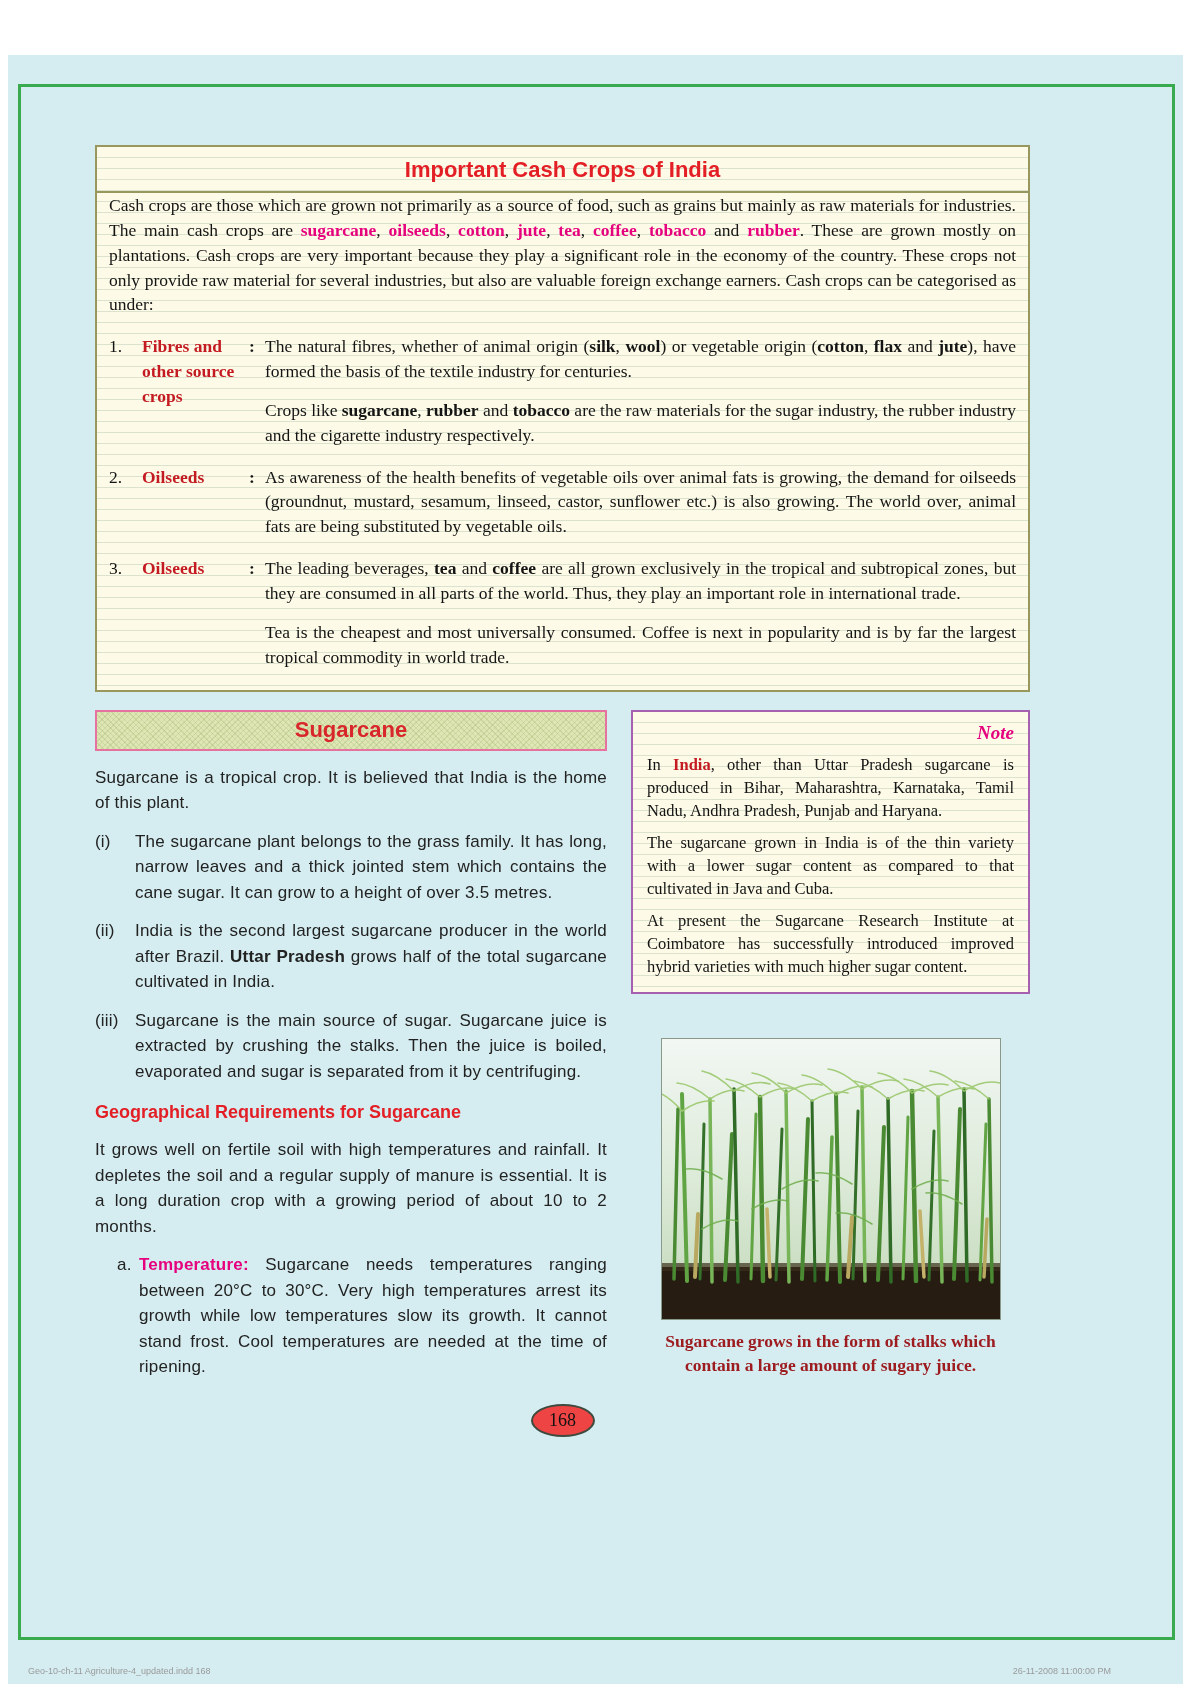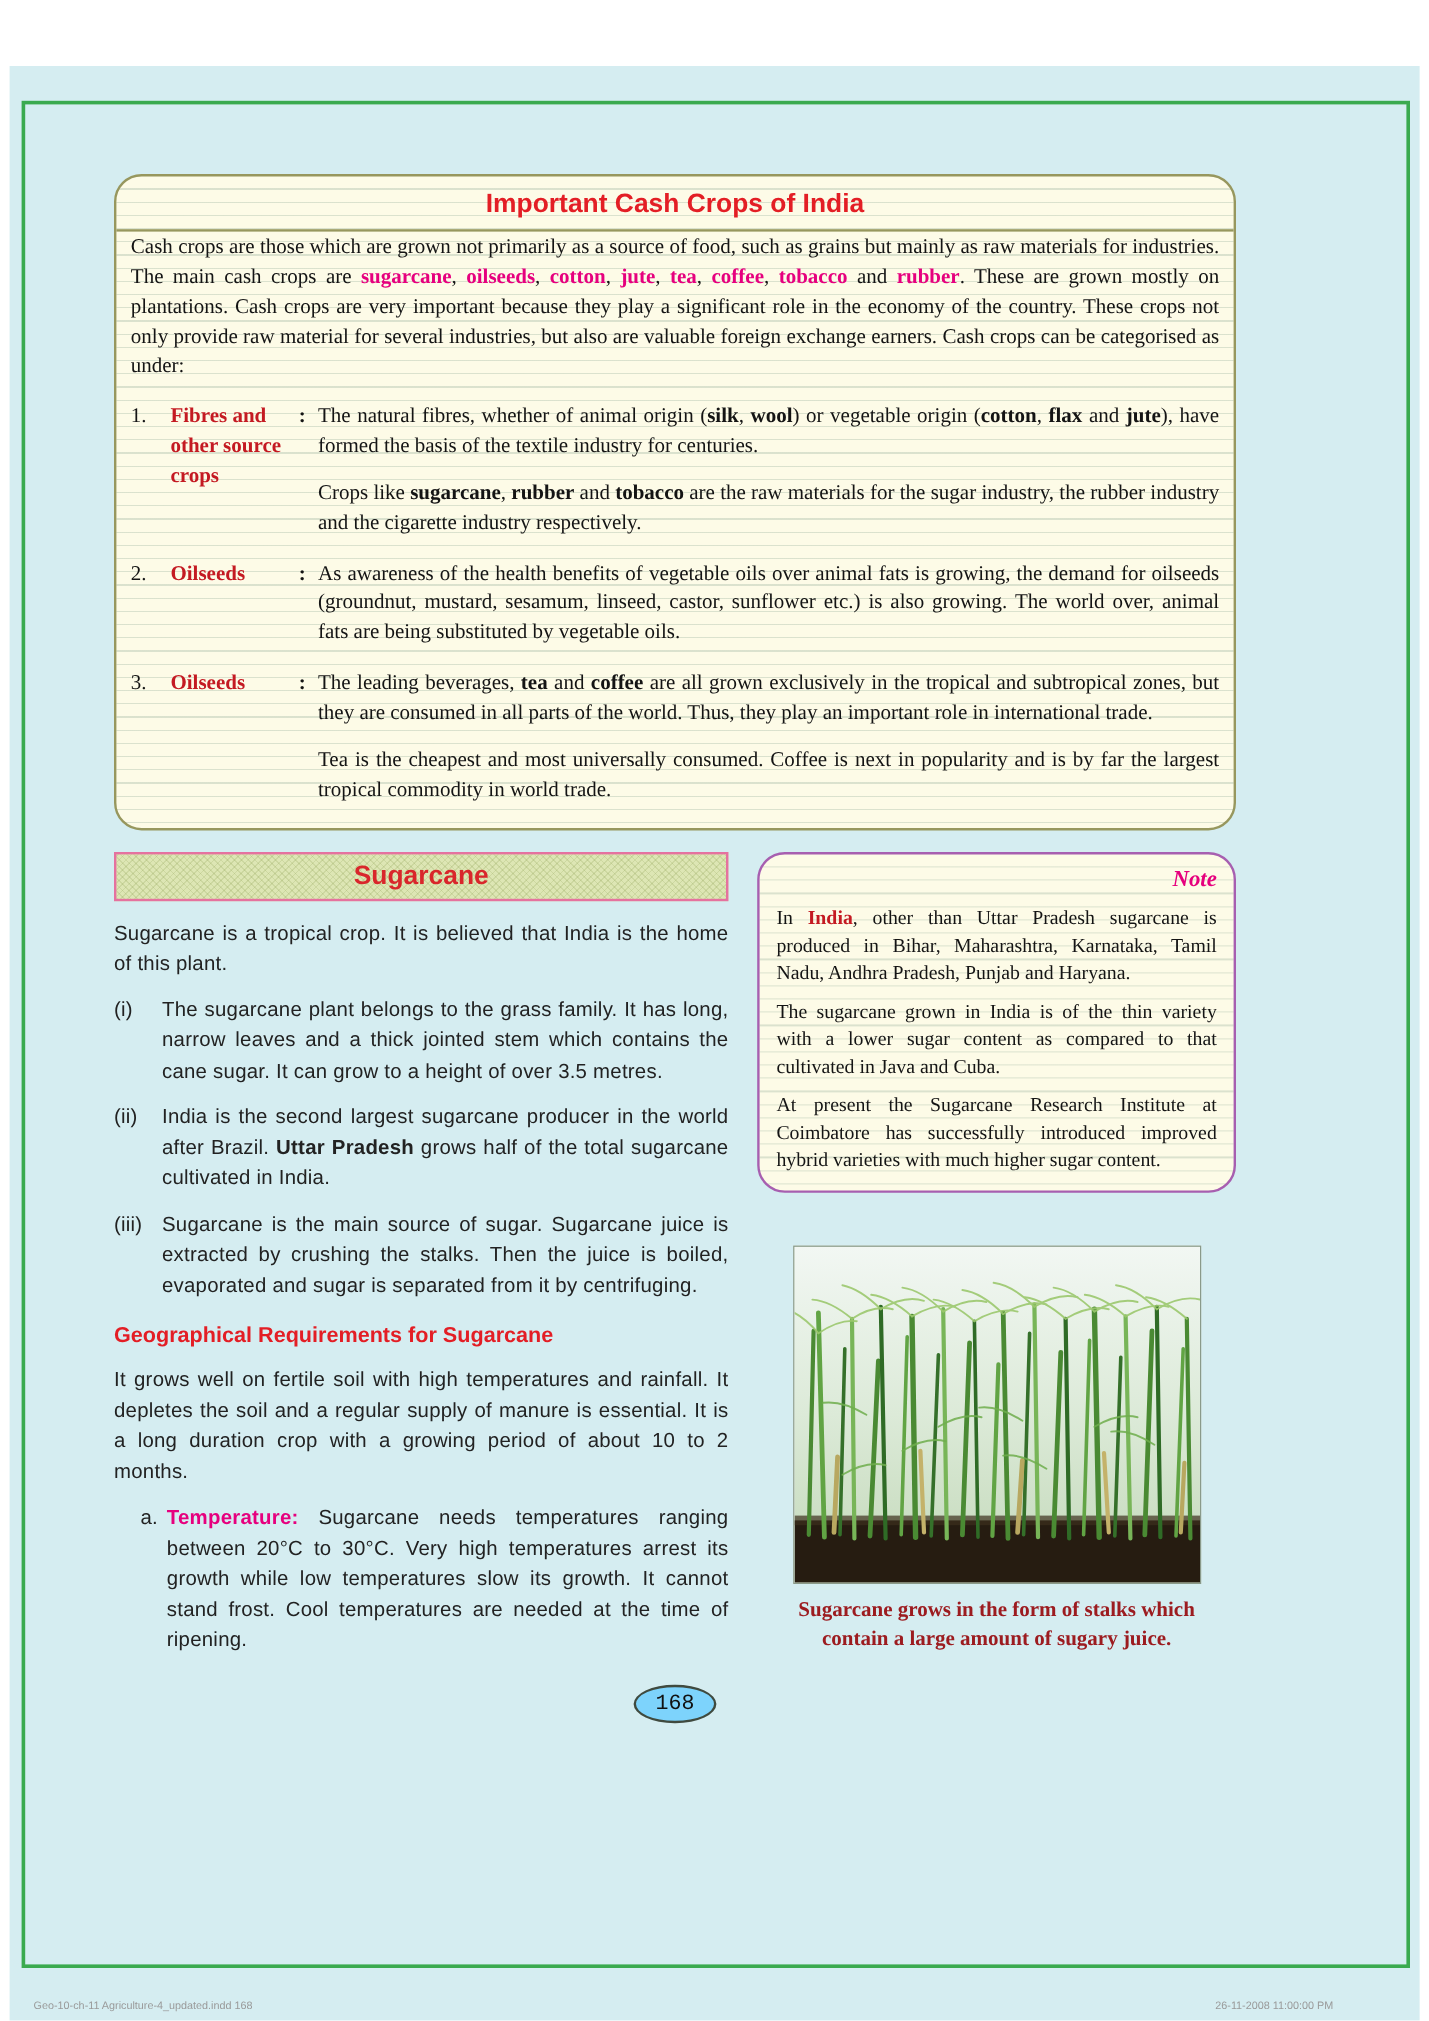--- a/index.html
+++ b/index.html
@@ -6,21 +6,20 @@
   html, body { background:#ffffff; }
   body { width:1191px; font-family:"Liberation Serif", serif; }
   .sheet { position:relative; width:1191px; height:1684px; background:#ffffff; overflow:hidden; }
   .blue-bg { position:absolute; left:8px; top:55px; width:1175px; height:1629px; background:#d5edf1; }
   .green-frame { position:absolute; left:18px; top:84px; width:1157px; height:1556px; border:3px solid #3aaa4f; }
   .content { position:absolute; left:95px; top:145px; width:935px; }
 
   .lined {
     background-color:#fdfbe7;
     background-image:repeating-linear-gradient(to bottom, transparent 0px, transparent 10px, rgba(130,160,140,0.28) 10px, rgba(130,160,140,0.28) 11px);
-    border-radius:23px;
   }
 
   .top-box { border:2px solid #97975e; }
   .top-title { font-family:"Liberation Sans", sans-serif; font-size:22px; font-weight:bold; color:#e31e25; text-align:center; padding:10px 0 8px; border-bottom:2px solid #97975e; }
   .top-body { padding:0 12px 20px; }
 
   .serif { font-family:"Liberation Serif", serif; font-size:17.5px; line-height:1.42; color:#141414; }
   .just { text-align:justify; }
 
   .list-item { display:grid; grid-template-columns:33px 107px 16px 1fr; margin-top:17px; }
@@ -54,21 +53,21 @@
   .note-box { border:2px solid #a75fb0; padding:10px 14px 14px; }
   .note-title { font-family:"Liberation Serif", serif; font-style:italic; font-weight:bold; font-size:19px; color:#e6007e; text-align:right; margin-bottom:4px; }
   .note-p { font-size:16.5px; line-height:1.4; margin-top:9px; }
 
   .figure { margin-top:44px; text-align:center; }
   .photo { width:340px; height:282px; margin:0 auto; border:1px solid #8a9a8a; background:#e4eee2; overflow:hidden; }
   .photo svg { display:block; }
   .caption { margin:10px auto 0; width:372px; font-size:17.5px; font-weight:bold; color:#9c1c20; line-height:1.35; text-align:center; font-family:"Liberation Serif", serif; }
 
   .page-num-wrap { text-align:center; margin-top:24px; }
-  .page-num { display:inline-block; min-width:64px; padding:4px 16px; border:2px solid #3f4a3f; border-radius:50%; background:#7dd3fc; font-family:Liberation Mono, monospace; font-size:18px; color:#111; }
+  .page-num { display:inline-block; min-width:64px; padding:4px 16px; border:2px solid #3f4a3f; border-radius:50%; background:#ef4444; font-family:Liberation Serif, serif; font-size:18px; color:#111; }
 
   .footer { position:absolute; bottom:8px; font-family:"Liberation Sans", sans-serif; font-size:9px; color:#9a9a9a; }
   .footer-left { left:28px;margin-top:48px; }
   .footer-right { right:80px; }
 </style>
 </head>
 <body>
 
 <div class="sheet">
   <div class="blue-bg"></div>

